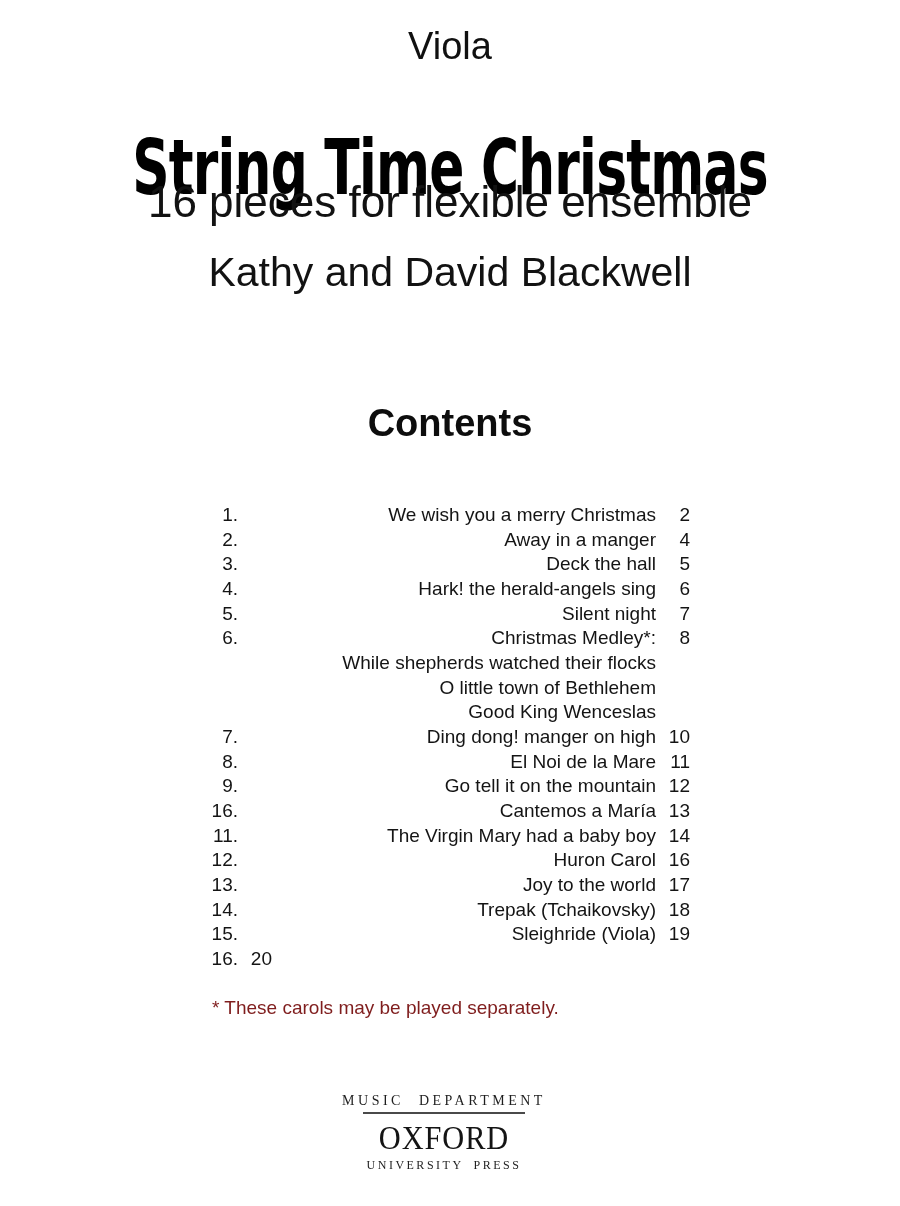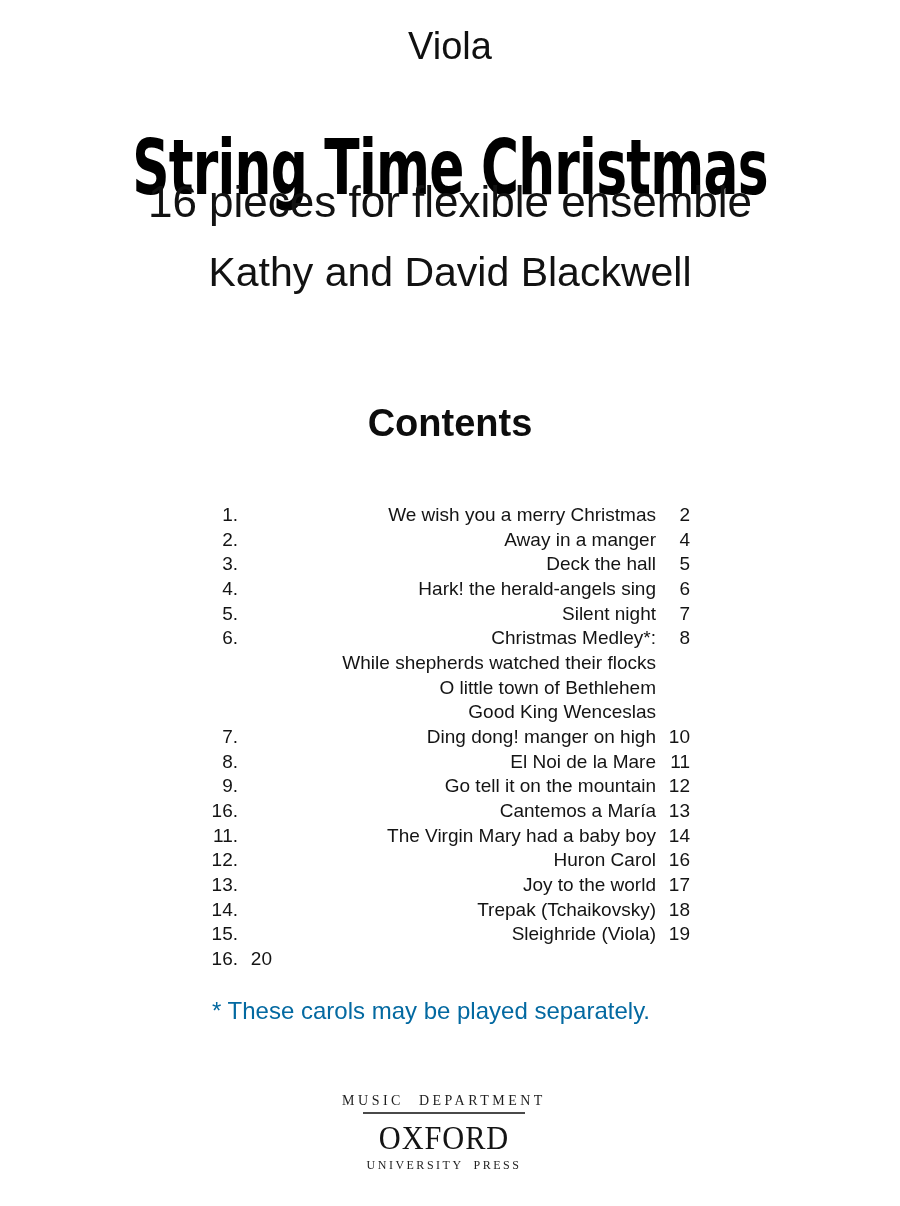--- a/index.html
+++ b/index.html
@@ -90,23 +90,23 @@
   }
   .toc-page {
     flex: none;
     min-width: 34px;
     text-align: right;
   }
   .footnote {
     position: absolute;
     top: 997px;
     left: 212px;
-    font-size: 24px;
+    font-size: 19px;
     line-height: 1.2;
-    color: #0369a1;
+    color: #7f1d1d;
   }
   .publisher {
     position: absolute;
     top: 1093px;
     left: 0;
     right: 12px;
     text-align: center;
     font-family: "Liberation Serif", serif;
     color: #1a1a1a;
   }

